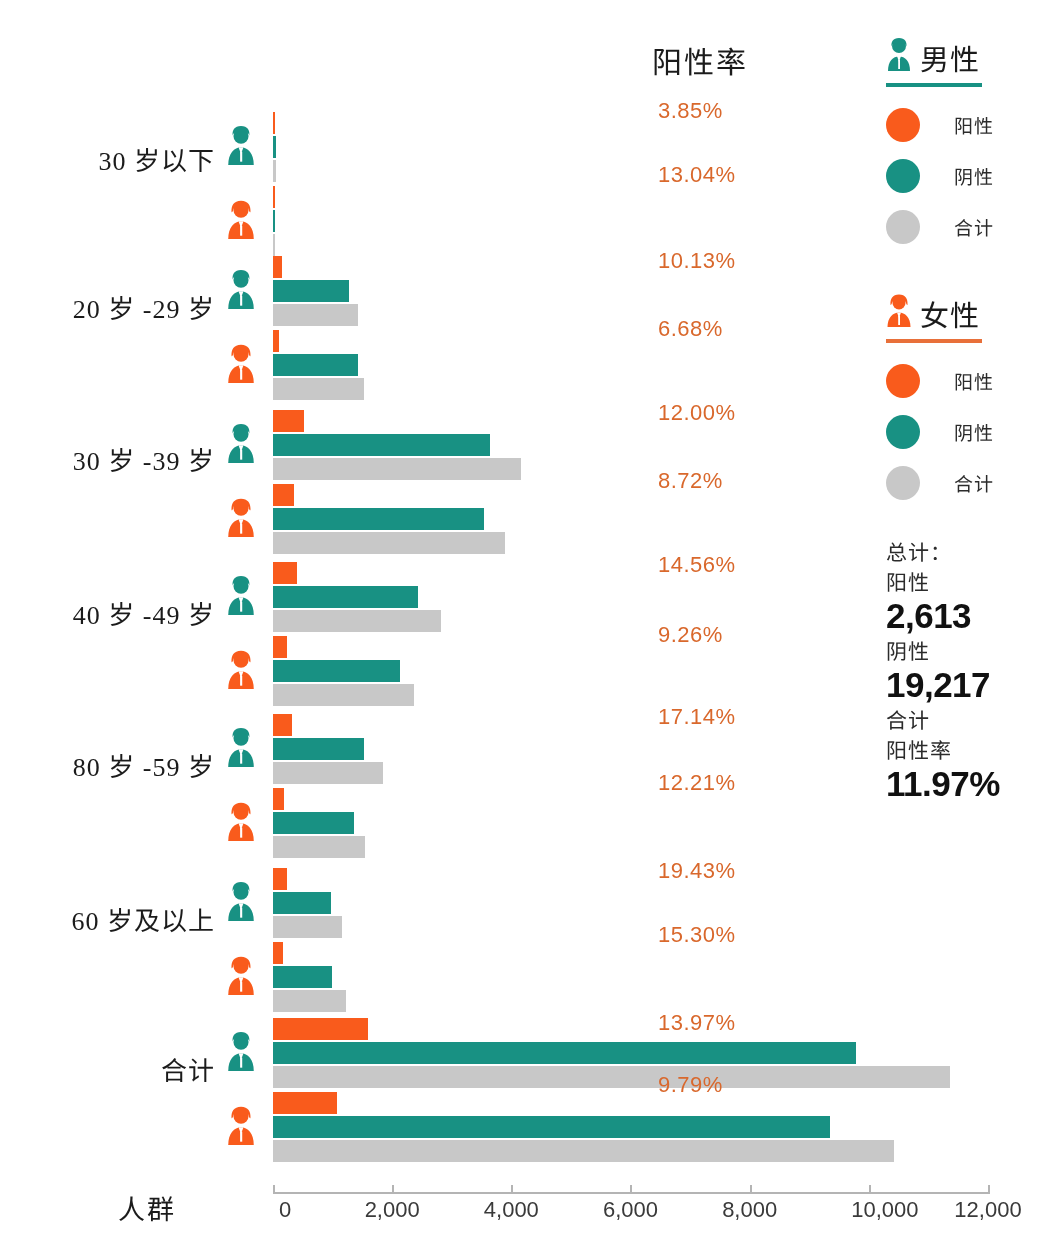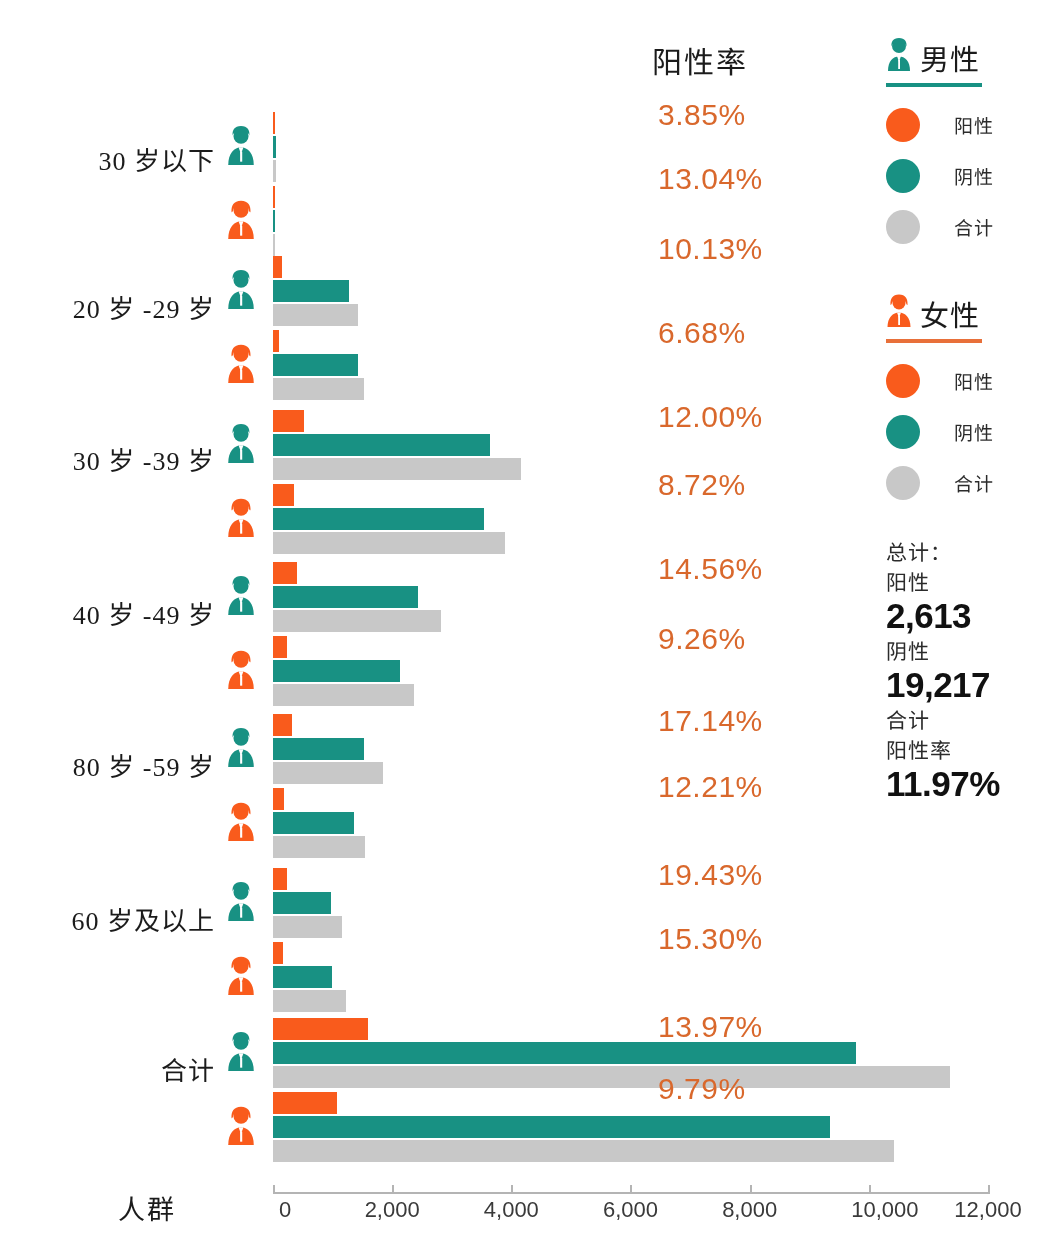--- a/index.html
+++ b/index.html
@@ -35,21 +35,21 @@
   .bar.tot{background:#c8c8c8;}
 
   
   .gicon{position:absolute;width:34px;height:40px;}
   .gicon svg{display:block;width:34px;height:40px;}
 
   
   .pct{
     position:absolute;
     left:658px;
-    font-size:30px;
+    font-size:22px;
     color:#d9682c;
     font-weight:400;
     letter-spacing:0.5px;
     white-space:nowrap;
   }
   #pct-header{
     position:absolute;
     left:652px;top:38px;
     font-family:"Liberation Serif","DejaVu Serif",serif;
     font-size:30px;color:#1b1b1b;letter-spacing:2px;
@@ -281,21 +281,21 @@
       </div>
       <div class="bar pos" style="left: 273px; top: 1092px; width: 63.7538px;"></div>
       <div class="bar neg" style="left: 273px; top: 1116px; width: 557.101px;"></div>
       <div class="bar tot" style="left: 273px; top: 1140px; width: 621.451px;"></div>
     </div>
 
   <div id="pct-header">阳性率</div>
   <div id="rate-column">
       <div class="pct" style="top: 98px;">3.85%</div>
       <div class="pct" style="top: 162px;">13.04%</div>
-      <div class="pct" style="top: 232px;">10.13%</div>
+      <div class="pct" style="top: 248px;">10.13%</div>
       <div class="pct" style="top: 316px;">6.68%</div>
       <div class="pct" style="top: 400px;">12.00%</div>
       <div class="pct" style="top: 468px;">8.72%</div>
       <div class="pct" style="top: 552px;">14.56%</div>
       <div class="pct" style="top: 622px;">9.26%</div>
       <div class="pct" style="top: 704px;">17.14%</div>
       <div class="pct" style="top: 770px;">12.21%</div>
       <div class="pct" style="top: 858px;">19.43%</div>
       <div class="pct" style="top: 922px;">15.30%</div>
       <div class="pct" style="top: 1010px;">13.97%</div>

